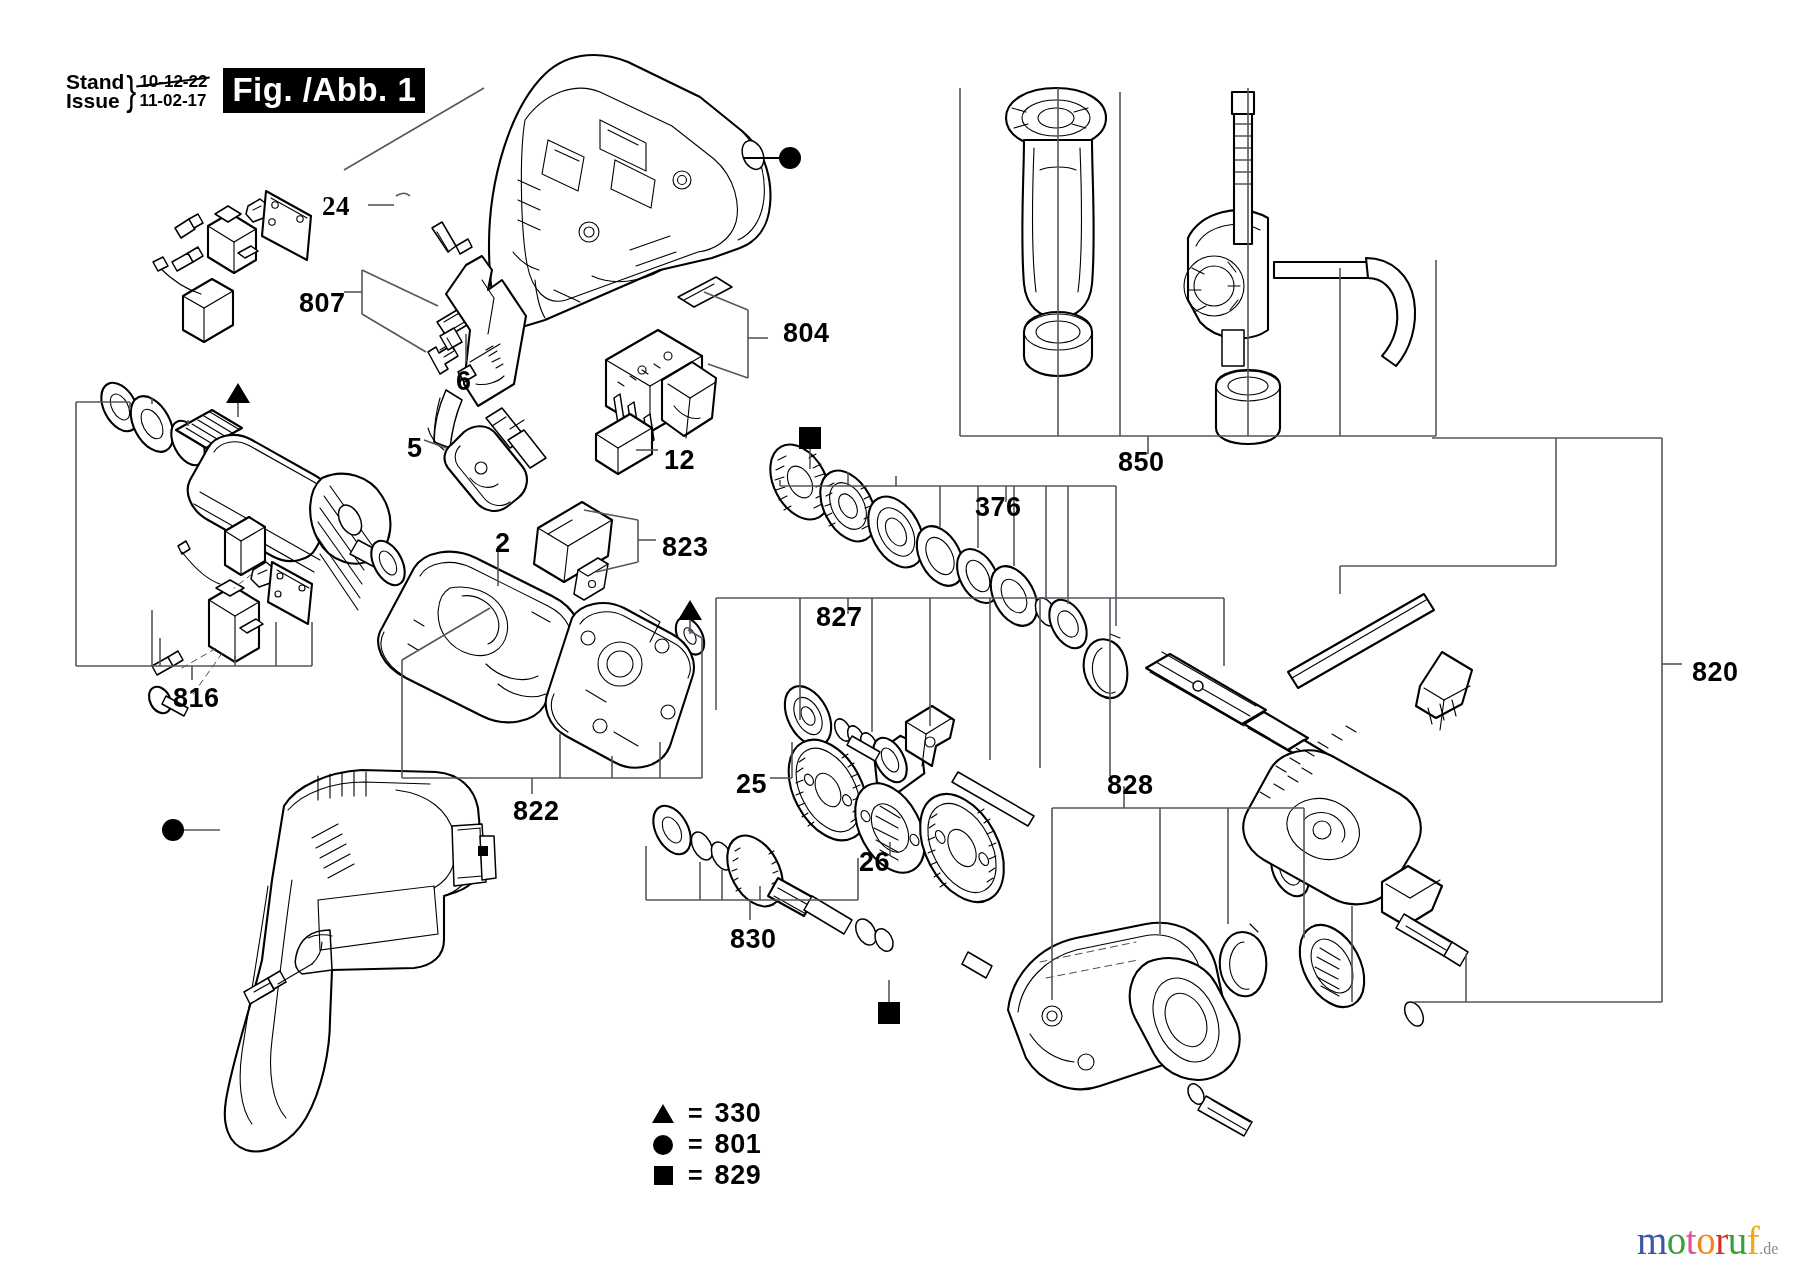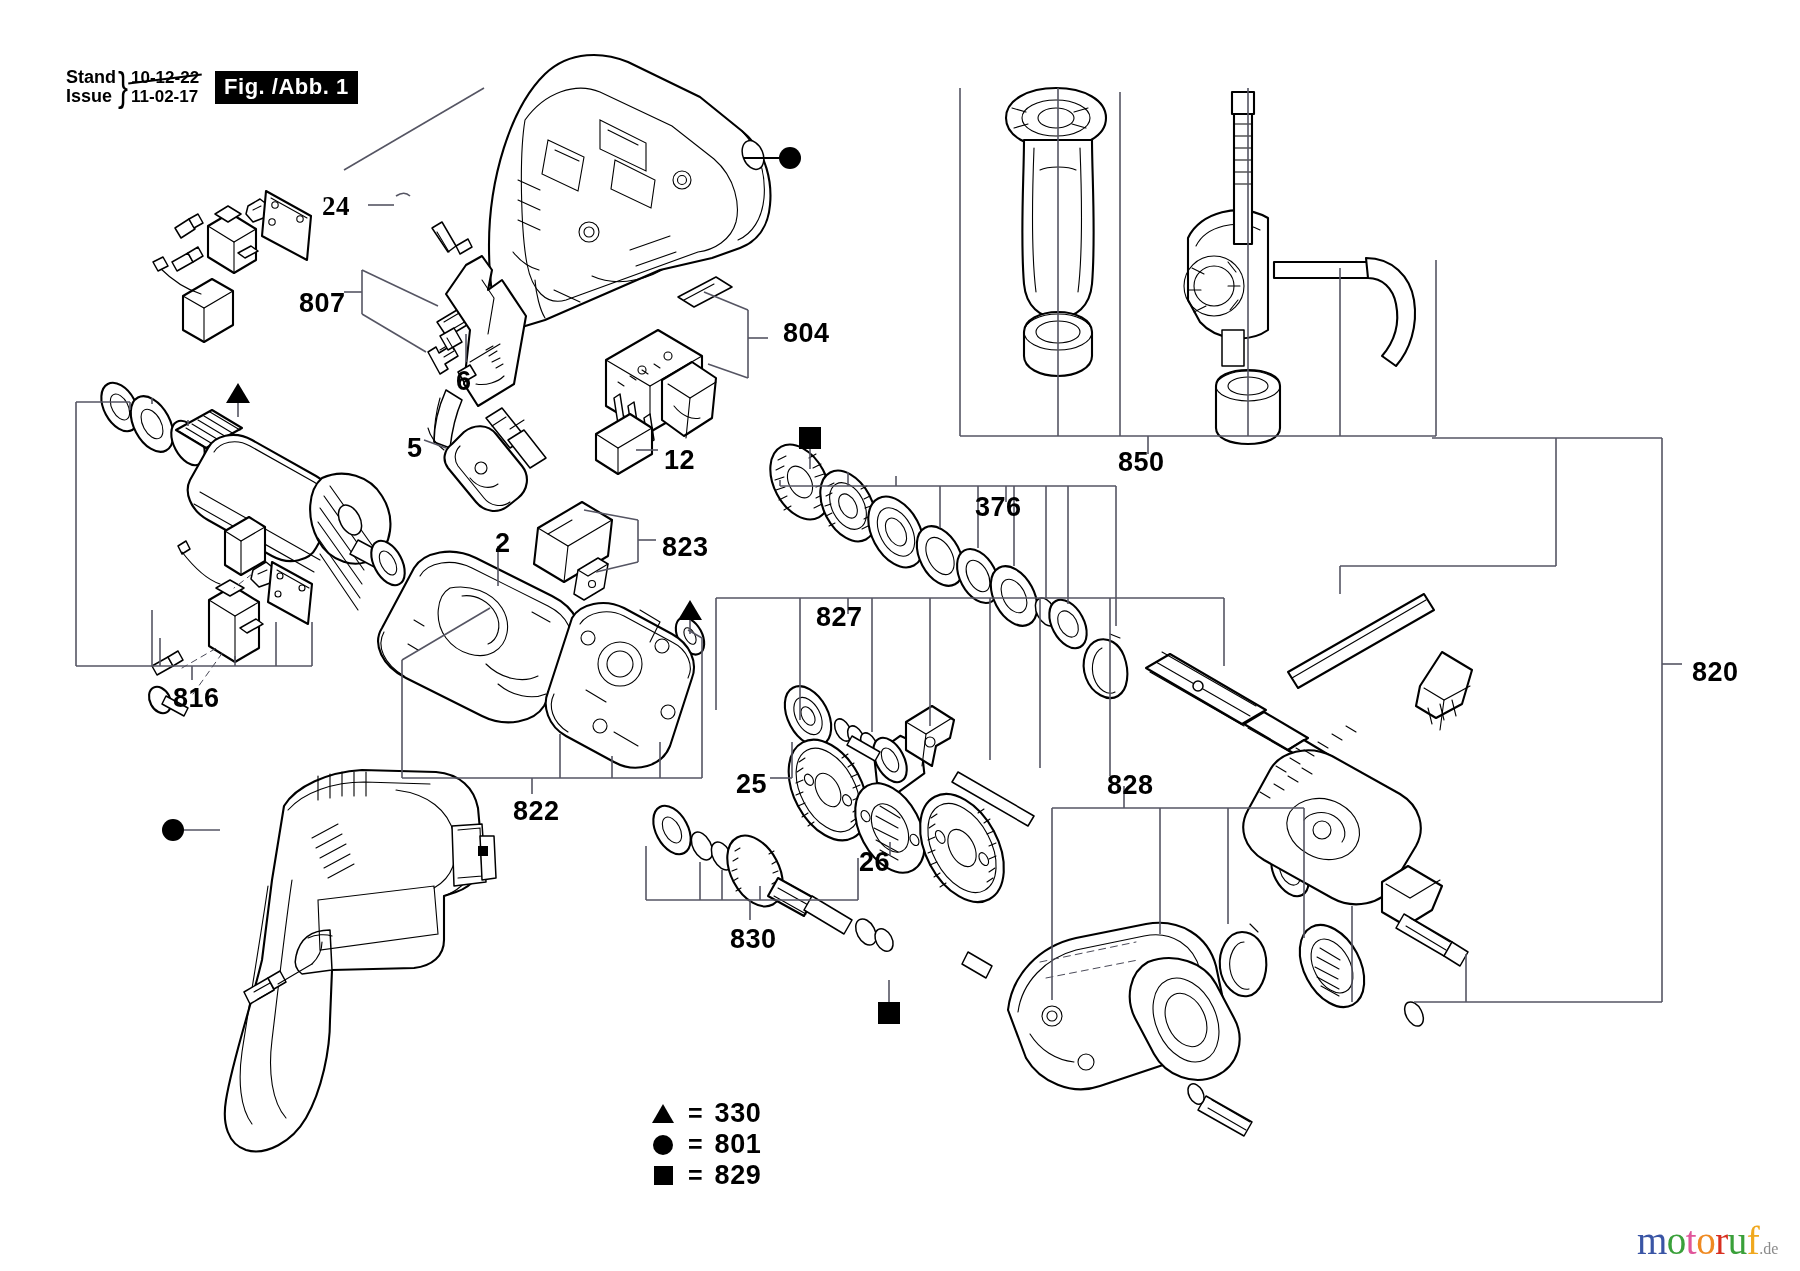--- a/index.html
+++ b/index.html
@@ -39,21 +39,21 @@
     letter-spacing: 0.5px;
     line-height: 22px;
     white-space: pre;
   }
   .stand-issue-wrap {
     display: flex;
     align-items: center;
     margin-top: 8px;
   }
   .si-labels {
-    font-size: 18px;
+    font-size: 21px;
     font-weight: bold;
     line-height: 19px;
   }
   .si-brace {
     font-size: 30px;
     line-height: 30px;
     margin: 0 3px 0 2px;
     font-weight: normal;
     transform: scaleY(1.35);
   }
@@ -74,21 +74,21 @@
     right: -3px;
     top: 50%;
     height: 2px;
     background: #000;
     transform: rotate(-7deg);
   }
   .fig-badge {
     display: inline-block;
     background: #000000;
     color: #ffffff;
-    font-size: 22px;
+    font-size: 33px;
     font-weight: bold;
     padding: 3px 9px 4px 9px;
     margin-left: 16px;
     letter-spacing: 0.5px;
     white-space: nowrap;
   }
   
   .callout {
     position: absolute;
     font-size: 27px;

